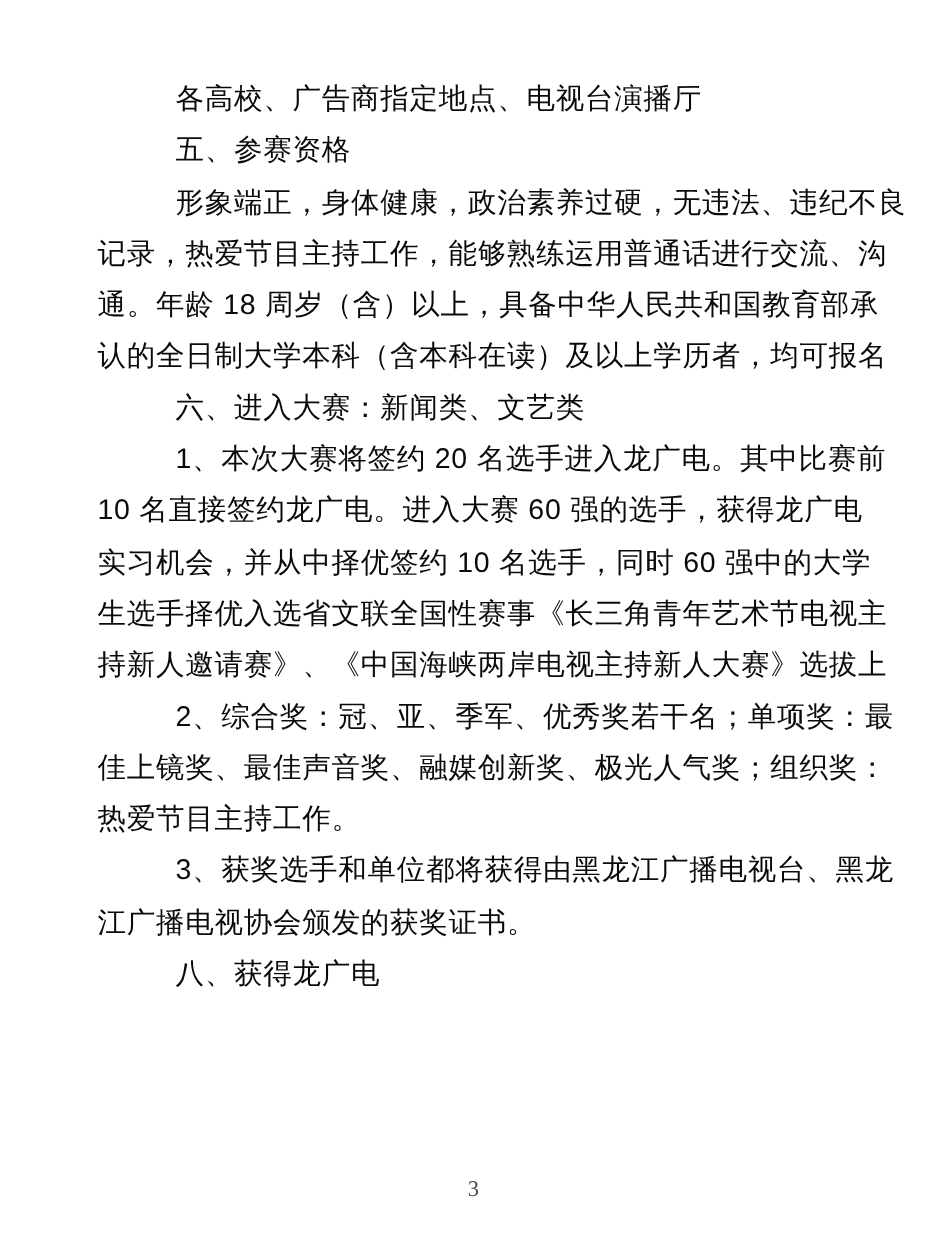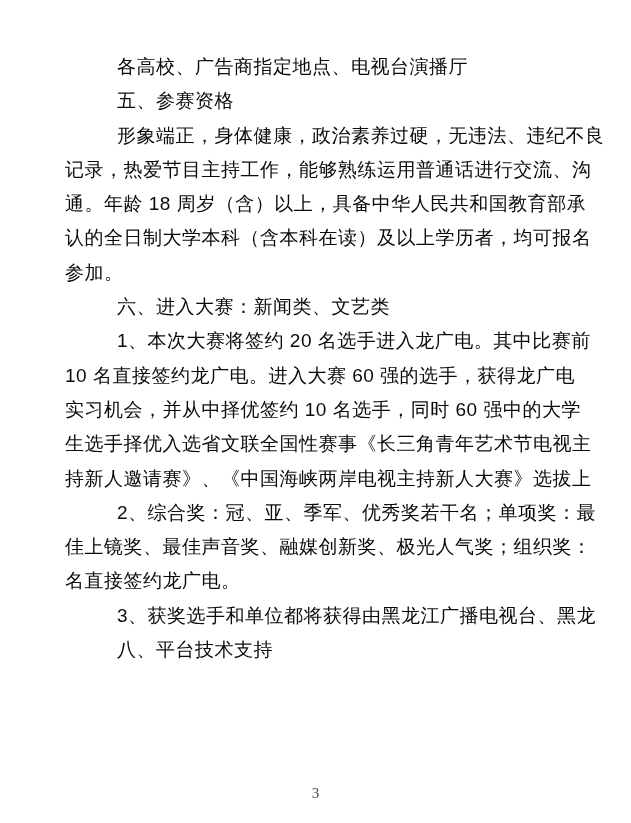--- a/index.html
+++ b/index.html
@@ -50,29 +50,29 @@
 <body>
 
 <div class="doc">
 
 <div class="line indent">各高校、广告商指定地点、电视台演播厅</div>
     <div class="line indent bold">五、参赛资格</div>
     <div class="line indent justify">形象端正，身体健康，政治素养过硬，无违法、违纪不良</div>
     <div class="line justify">记录，热爱节目主持工作，能够熟练运用普通话进行交流、沟</div>
     <div class="line justify">通。年龄 18 周岁（含）以上，具备中华人民共和国教育部承</div>
     <div class="line justify">认的全日制大学本科（含本科在读）及以上学历者，均可报名</div>
-    <div class="line">参加。</div>
     <div class="line indent bold">六、进入大赛：新闻类、文艺类</div>
     <div class="line indent justify">1、本次大赛将签约 20 名选手进入龙广电。其中比赛前</div>
     <div class="line justify">10 名直接签约龙广电。进入大赛 60 强的选手，获得龙广电</div>
     <div class="line justify">实习机会，并从中择优签约 10 名选手，同时 60 强中的大学</div>
     <div class="line justify">生选手择优入选省文联全国性赛事《长三角青年艺术节电视主</div>
     <div class="line justify">持新人邀请赛》、《中国海峡两岸电视主持新人大赛》选拔上</div>
     <div class="line indent justify">2、综合奖：冠、亚、季军、优秀奖若干名；单项奖：最</div>
     <div class="line justify">佳上镜奖、最佳声音奖、融媒创新奖、极光人气奖；组织奖：</div>
-    <div class="line">名直接签约龙广电。</div>
+    <div class="line">热爱节目主持工作。</div>
     <div class="line indent justify">3、获奖选手和单位都将获得由黑龙江广播电视台、黑龙</div>
-    <div class="line indent bold">八、平台技术支持</div>
+    <div class="line">江广播电视协会颁发的获奖证书。</div>
+    <div class="line indent bold">八、获得龙广电</div>
   </div>
 
 <div class="footer">
   <span class="page-num">3</span>
 </div>
 
 </body></html>

